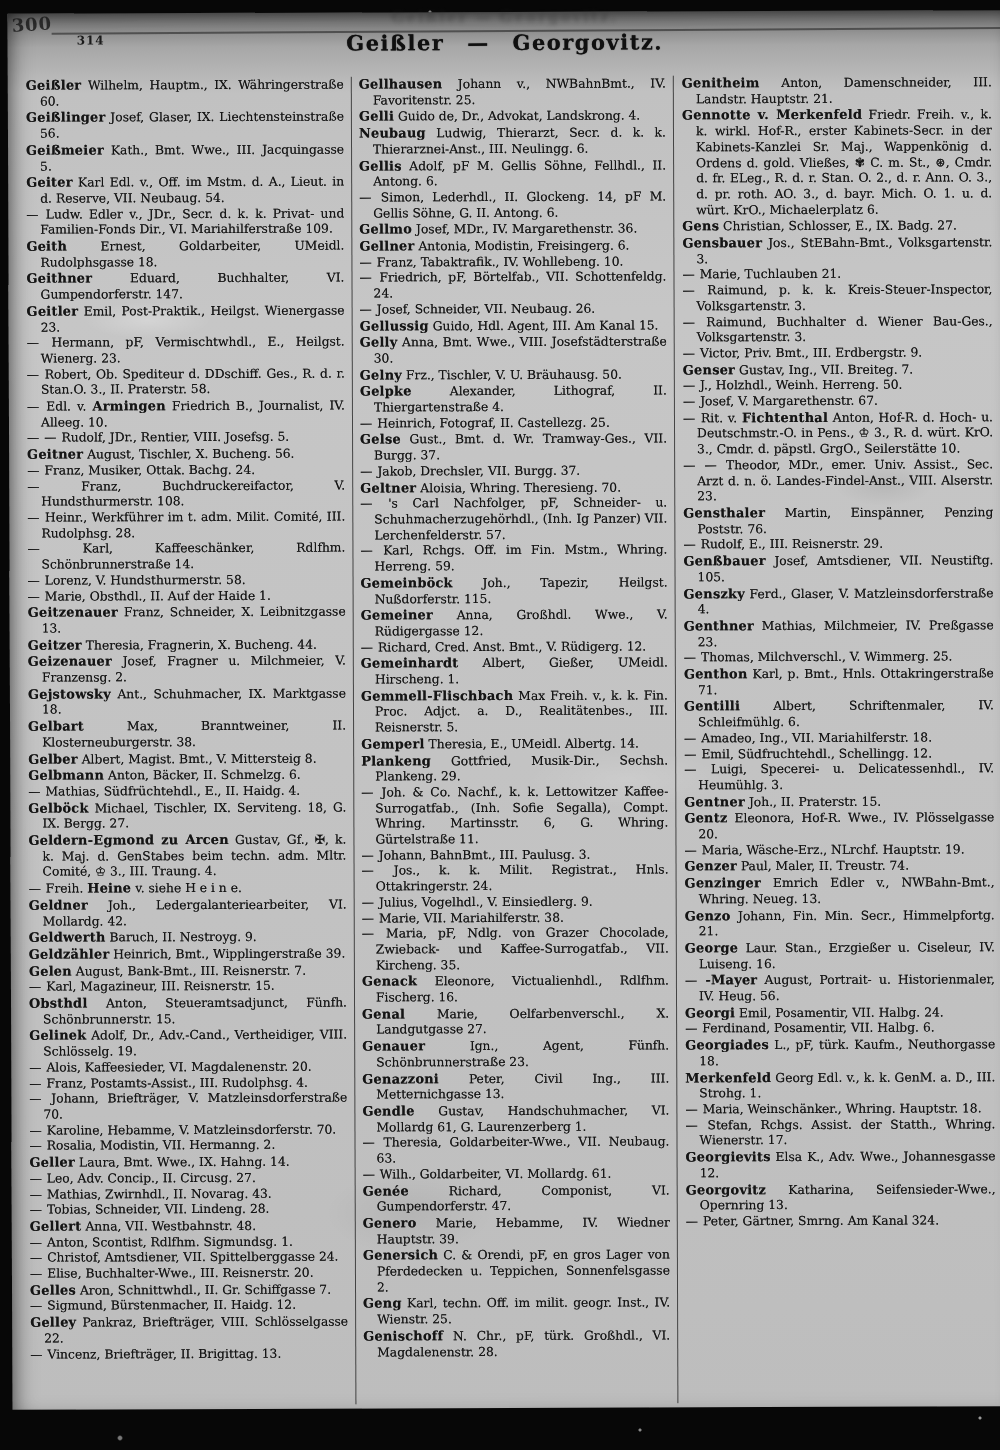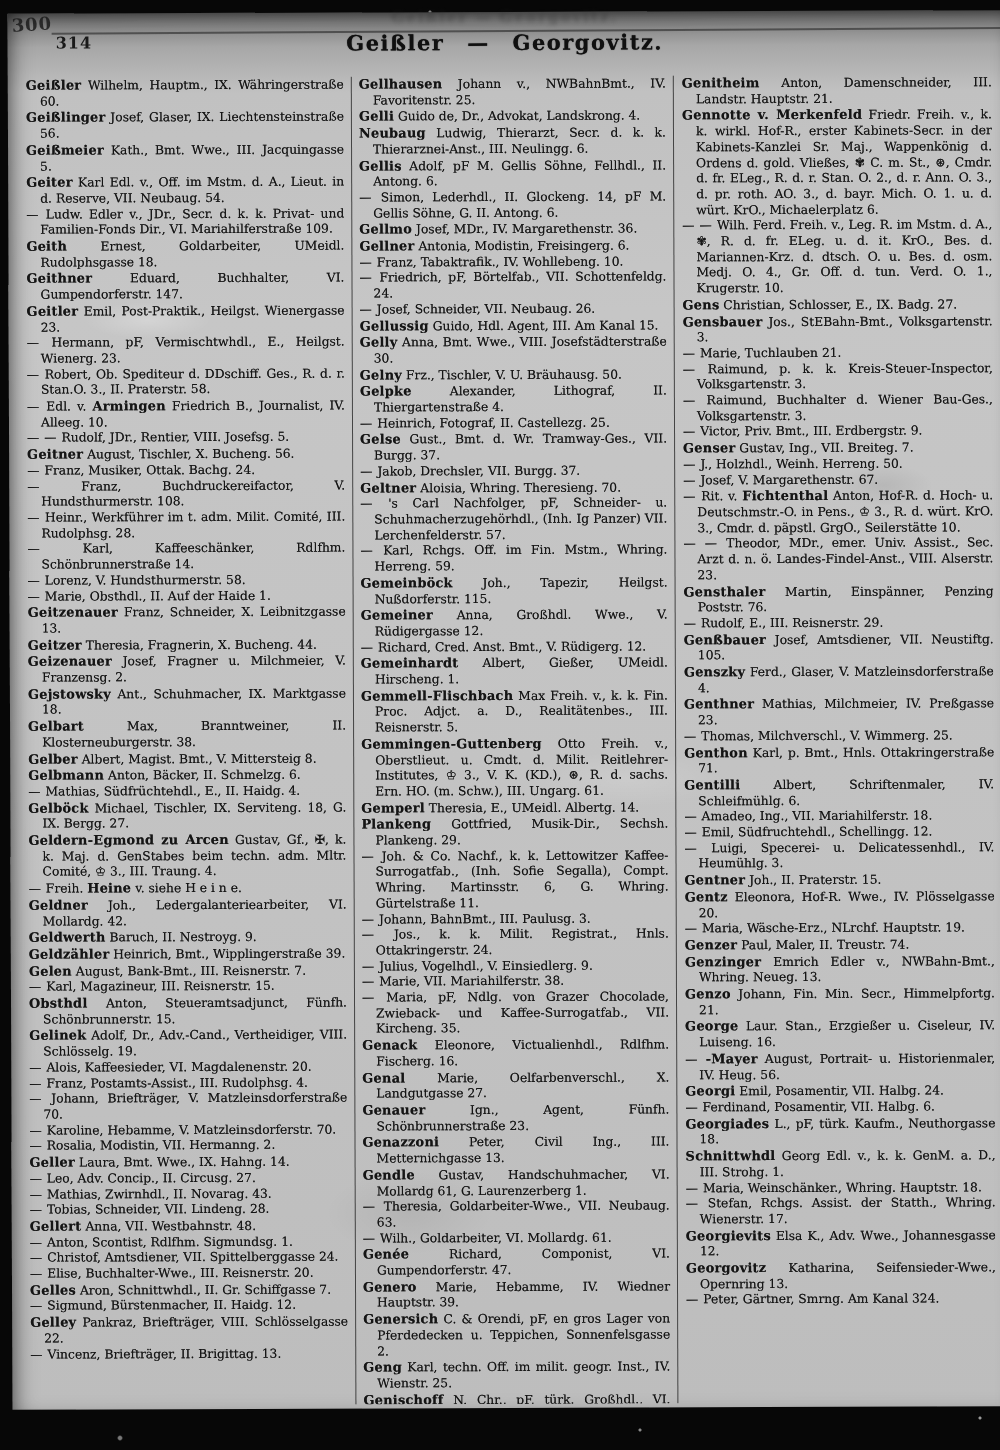--- a/index.html
+++ b/index.html
@@ -26,22 +26,22 @@
     box-shadow:inset 14px 0 22px -12px rgba(0,0,0,.55), inset 0 10px 18px -10px rgba(0,0,0,.6);
     color:#141414;
   }
   .scan-header{position:relative;height:54px;}
   .stamp{
     position:absolute;left:4px;top:0px;
     font-size:18px;font-weight:bold;color:#1c1c1c;opacity:.85;
     letter-spacing:1px;transform:rotate(-4deg);
   }
   .pageno{
-    position:absolute;left:48px;top:20px;
-    font-size:16px;font-weight:bold;color:#1a1a1a;letter-spacing:1px;
+    position:absolute;left:69px;top:20px;
+    font-size:12px;font-weight:bold;color:#1a1a1a;letter-spacing:1px;
   }
   .rule{
     position:absolute;left:44px;right:0;top:18px;height:0;
     border-top:2px solid rgba(30,30,30,.55);
     transform:rotate(-0.15deg);
   }
   .bleed{
     position:absolute;left:0;right:0;top:-4px;text-align:center;
     font-size:15px;font-weight:bold;color:#2a2a2a;
     filter:blur(2px);opacity:.4;letter-spacing:2px;
@@ -155,21 +155,20 @@
         <p class="entry"><span class="name">Gelse</span><span class="rest"> Gust., Bmt. d. Wr. Tramway-Ges., VII. Burgg. 37.</span></p>
         <p class="entry"><span class="dash">— </span><span class="rest">Jakob, Drechsler, VII. Burgg. 37.</span></p>
         <p class="entry"><span class="name">Geltner</span><span class="rest"> Aloisia, Whring. Theresieng. 70.</span></p>
         <p class="entry"><span class="dash">— </span><span class="rest">'s Carl Nachfolger, pF, Schneider- u. Schuhmacherzugehörhdl., (Inh. Ig Panzer) VII. Lerchenfelderstr. 57.</span></p>
         <p class="entry"><span class="dash">— </span><span class="rest">Karl, Rchgs. Off. im Fin. Mstm., Whring. Herreng. 59.</span></p>
         <p class="entry"><span class="name">Gemeinböck</span><span class="rest"> Joh., Tapezir, Heilgst. Nußdorferstr. 115.</span></p>
         <p class="entry"><span class="name">Gemeiner</span><span class="rest"> Anna, Großhdl. Wwe., V. Rüdigergasse 12.</span></p>
         <p class="entry"><span class="dash">— </span><span class="rest">Richard, Cred. Anst. Bmt., V. Rüdigerg. 12.</span></p>
         <p class="entry"><span class="name">Gemeinhardt</span><span class="rest"> Albert, Gießer, UMeidl. Hirscheng. 1.</span></p>
         <p class="entry"><span class="name">Gemmell-Flischbach</span><span class="rest"> Max Freih. v., k. k. Fin. Proc. Adjct. a. D., Realitätenbes., III. Reisnerstr. 5.</span></p>
-        <p class="entry"><span class="name">Gemmingen-Guttenberg</span><span class="rest"> Otto Freih. v., Oberstlieut. u. Cmdt. d. Milit. Reitlehrer-Institutes, ♔ 3., V. K. (KD.), ⊛, R. d. sachs. Ern. HO. (m. Schw.), III. Ungarg. 61.</span></p>
         <p class="entry"><span class="name">Gemperl</span><span class="rest"> Theresia, E., UMeidl. Albertg. 14.</span></p>
         <p class="entry"><span class="name">Plankeng</span><span class="rest"> Gottfried, Musik-Dir., Sechsh. Plankeng. 29.</span></p>
         <p class="entry"><span class="dash">— </span><span class="rest">Joh. &amp; Co. Nachf., k. k. Lettowitzer Kaffee-Surrogatfab., (Inh. Sofie Segalla), Compt. Whring. Martinsstr. 6, G. Whring. Gürtelstraße 11.</span></p>
         <p class="entry"><span class="dash">— </span><span class="rest">Johann, BahnBmt., III. Paulusg. 3.</span></p>
         <p class="entry"><span class="dash">— </span><span class="rest">Jos., k. k. Milit. Registrat., Hnls. Ottakringerstr. 24.</span></p>
         <p class="entry"><span class="dash">— </span><span class="rest">Julius, Vogelhdl., V. Einsiedlerg. 9.</span></p>
         <p class="entry"><span class="dash">— </span><span class="rest">Marie, VII. Mariahilferstr. 38.</span></p>
         <p class="entry"><span class="dash">— </span><span class="rest">Maria, pF, Ndlg. von Grazer Chocolade, Zwieback- und Kaffee-Surrogatfab., VII. Kircheng. 35.</span></p>
         <p class="entry"><span class="name">Genack</span><span class="rest"> Eleonore, Victualienhdl., Rdlfhm. Fischerg. 16.</span></p>
         <p class="entry"><span class="name">Genal</span><span class="rest"> Marie, Oelfarbenverschl., X. Landgutgasse 27.</span></p>
@@ -180,21 +179,20 @@
         <p class="entry"><span class="dash">— </span><span class="rest">Wilh., Goldarbeiter, VI. Mollardg. 61.</span></p>
         <p class="entry"><span class="name">Genée</span><span class="rest"> Richard, Componist, VI. Gumpendorferstr. 47.</span></p>
         <p class="entry"><span class="name">Genero</span><span class="rest"> Marie, Hebamme, IV. Wiedner Hauptstr. 39.</span></p>
         <p class="entry"><span class="name">Genersich</span><span class="rest"> C. &amp; Orendi, pF, en gros Lager von Pferdedecken u. Teppichen, Sonnenfelsgasse 2.</span></p>
         <p class="entry"><span class="name">Geng</span><span class="rest"> Karl, techn. Off. im milit. geogr. Inst., IV. Wienstr. 25.</span></p>
         <p class="entry"><span class="name">Genischoff</span><span class="rest"> N. Chr., pF, türk. Großhdl., VI. Magdalenenstr. 28.</span></p>
       </div>
     <div class="col col-3">
         <p class="entry"><span class="name">Genitheim</span><span class="rest"> Anton, Damenschneider, III. Landstr. Hauptstr. 21.</span></p>
         <p class="entry"><span class="name">Gennotte v. Merkenfeld</span><span class="rest"> Friedr. Freih. v., k. k. wirkl. Hof-R., erster Kabinets-Secr. in der Kabinets-Kanzlei Sr. Maj., Wappenkönig d. Ordens d. gold. Vließes, ✾ C. m. St., ⊛, Cmdr. d. fr. ELeg., R. d. r. Stan. O. 2., d. r. Ann. O. 3., d. pr. roth. AO. 3., d. bayr. Mich. O. 1. u. d. würt. KrO., Michaelerplatz 6.</span></p>
-        <p class="entry"><span class="dash">— — </span><span class="rest">Wilh. Ferd. Freih. v., Leg. R. im Mstm. d. A., ✾, R. d. fr. ELeg. u. d. it. KrO., Bes. d. Mariannen-Krz. d. dtsch. O. u. Bes. d. osm. Medj. O. 4., Gr. Off. d. tun. Verd. O. 1., Krugerstr. 10.</span></p>
         <p class="entry"><span class="name">Gens</span><span class="rest"> Christian, Schlosser, E., IX. Badg. 27.</span></p>
         <p class="entry"><span class="name">Gensbauer</span><span class="rest"> Jos., StEBahn-Bmt., Volksgartenstr. 3.</span></p>
         <p class="entry"><span class="dash">— </span><span class="rest">Marie, Tuchlauben 21.</span></p>
         <p class="entry"><span class="dash">— </span><span class="rest">Raimund, p. k. k. Kreis-Steuer-Inspector, Volksgartenstr. 3.</span></p>
         <p class="entry"><span class="dash">— </span><span class="rest">Raimund, Buchhalter d. Wiener Bau-Ges., Volksgartenstr. 3.</span></p>
         <p class="entry"><span class="dash">— </span><span class="rest">Victor, Priv. Bmt., III. Erdbergstr. 9.</span></p>
         <p class="entry"><span class="name">Genser</span><span class="rest"> Gustav, Ing., VII. Breiteg. 7.</span></p>
         <p class="entry"><span class="dash">— </span><span class="rest">J., Holzhdl., Weinh. Herreng. 50.</span></p>
         <p class="entry"><span class="dash">— </span><span class="rest">Josef, V. Margarethenstr. 67.</span></p>
         <p class="entry"><span class="dash">— </span><span class="pre">Rit. v. </span><span class="name">Fichtenthal</span><span class="rest"> Anton, Hof-R. d. Hoch- u. Deutschmstr.-O. in Pens., ♔ 3., R. d. würt. KrO. 3., Cmdr. d. päpstl. GrgO., Seilerstätte 10.</span></p>
@@ -214,21 +212,21 @@
         <p class="entry"><span class="name">Gentz</span><span class="rest"> Eleonora, Hof-R. Wwe., IV. Plösselgasse 20.</span></p>
         <p class="entry"><span class="dash">— </span><span class="rest">Maria, Wäsche-Erz., NLrchf. Hauptstr. 19.</span></p>
         <p class="entry"><span class="name">Genzer</span><span class="rest"> Paul, Maler, II. Treustr. 74.</span></p>
         <p class="entry"><span class="name">Genzinger</span><span class="rest"> Emrich Edler v., NWBahn-Bmt., Whring. Neueg. 13.</span></p>
         <p class="entry"><span class="name">Genzo</span><span class="rest"> Johann, Fin. Min. Secr., Himmelpfortg. 21.</span></p>
         <p class="entry"><span class="name">George</span><span class="rest"> Laur. Stan., Erzgießer u. Ciseleur, IV. Luiseng. 16.</span></p>
         <p class="entry"><span class="dash">— </span><span class="name">-Mayer</span><span class="rest"> August, Portrait- u. Historienmaler, IV. Heug. 56.</span></p>
         <p class="entry"><span class="name">Georgi</span><span class="rest"> Emil, Posamentir, VII. Halbg. 24.</span></p>
         <p class="entry"><span class="dash">— </span><span class="rest">Ferdinand, Posamentir, VII. Halbg. 6.</span></p>
         <p class="entry"><span class="name">Georgiades</span><span class="rest"> L., pF, türk. Kaufm., Neuthorgasse 18.</span></p>
-        <p class="entry"><span class="name">Schnittwhdl</span><span class="rest"> Georg Edl. v., k. k. GenM. a. D., III. Strohg. 1.</span></p>
+        <p class="entry"><span class="name">Merkenfeld</span><span class="rest"> Georg Edl. v., k. k. GenM. a. D., III. Strohg. 1.</span></p>
         <p class="entry"><span class="dash">— </span><span class="rest">Maria, Weinschänker., Whring. Hauptstr. 18.</span></p>
         <p class="entry"><span class="dash">— </span><span class="rest">Stefan, Rchgs. Assist. der Statth., Whring. Wienerstr. 17.</span></p>
         <p class="entry"><span class="name">Georgievits</span><span class="rest"> Elsa K., Adv. Wwe., Johannesgasse 12.</span></p>
         <p class="entry"><span class="name">Georgovitz</span><span class="rest"> Katharina, Seifensieder-Wwe., Opernring 13.</span></p>
         <p class="entry"><span class="dash">— </span><span class="rest">Peter, Gärtner, Smrng. Am Kanal 324.</span></p>
       </div>
   </div>
 </div>
 
 </body></html>

